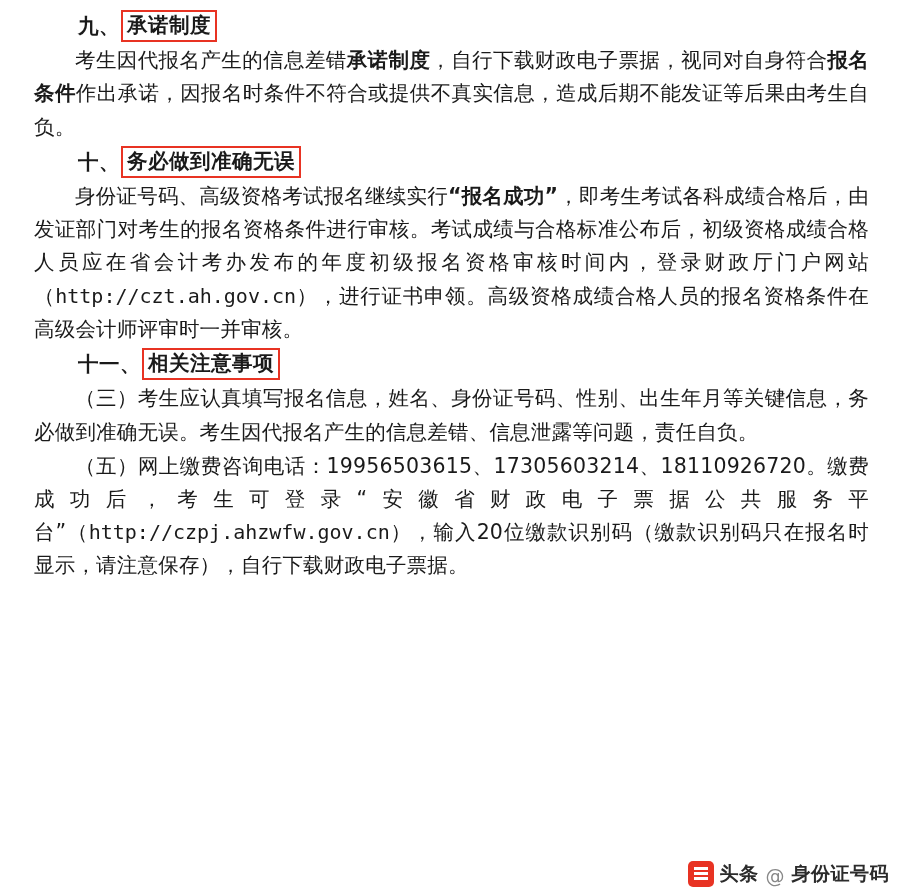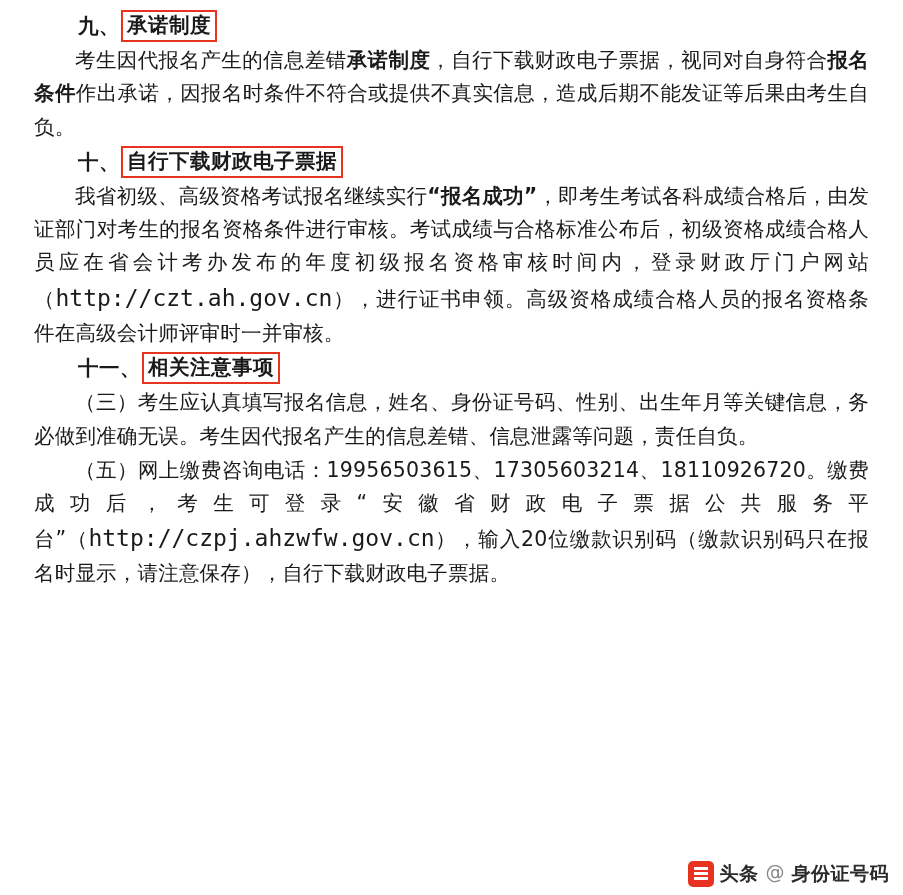--- a/index.html
+++ b/index.html
@@ -55,29 +55,29 @@
     text-align: justify;
     text-justify: inter-ideograph;
     letter-spacing: 0.2px;
     text-indent: 2em;
   }
   b.bold {
     font-weight: bold;
   }
   .mono {
     font-family: "DejaVu Sans Mono", "Liberation Mono", monospace;
-    font-size: 23px;
+    font-size: 20px;
     letter-spacing: 0px;
   }
   .watermark {
     position: absolute;
     right: 14px;
     bottom: 8px;
     display: flex;
-    align-items: flex-start;
+    align-items: flex-end;
     gap: 6px;
     font-size: 19px;
     color: #3a3a3a;
     font-weight: bold;
   }
   .wm-logo {
     width: 26px;
     height: 26px;
     border-radius: 5px;
     background: #e83323;
@@ -114,24 +114,24 @@
     <div class="section-head">
       <span class="section-num">九、</span>
       <span class="section-title-box">承诺制度</span>
     </div>
     <p class="para">
       <span>考生因代报名产生的信息差错</span><b class="bold">承诺制度</b><span>，自行下载财政电子票据，视同对自身符合</span><b class="bold">报名条件</b><span>作出承诺，因报名时条件不符合或提供不真实信息，造成后期不能发证等后果由考生自负。</span>
     </p>
 
     <div class="section-head">
       <span class="section-num">十、</span>
-      <span class="section-title-box">自行下载财政电子票据</span>
+      <span class="section-title-box">务必做到准确无误</span>
     </div>
     <p class="para">
-      <span>我省初级、高级资格考试报名继续实行</span><b class="bold">“报名成功”</b><span>，即考生考试各科成绩合格后，由发证部门对考生的报名资格条件进行审核。考试成绩与合格标准公布后，初级资格成绩合格人员应在省会计考办发布的年度初级报名资格审核时间内，登录财政厅门户网站（</span><span class="mono">http://czt.ah.gov.cn</span><span>），进行证书申领。高级资格成绩合格人员的报名资格条件在高级会计师评审时一并审核。</span>
+      <span>身份证号码、高级资格考试报名继续实行</span><b class="bold">“报名成功”</b><span>，即考生考试各科成绩合格后，由发证部门对考生的报名资格条件进行审核。考试成绩与合格标准公布后，初级资格成绩合格人员应在省会计考办发布的年度初级报名资格审核时间内，登录财政厅门户网站（</span><span class="mono">http://czt.ah.gov.cn</span><span>），进行证书申领。高级资格成绩合格人员的报名资格条件在高级会计师评审时一并审核。</span>
     </p>
 
     <div class="section-head">
       <span class="section-num">十一、</span>
       <span class="section-title-box">相关注意事项</span>
     </div>
 
 
 
     <p class="para">

